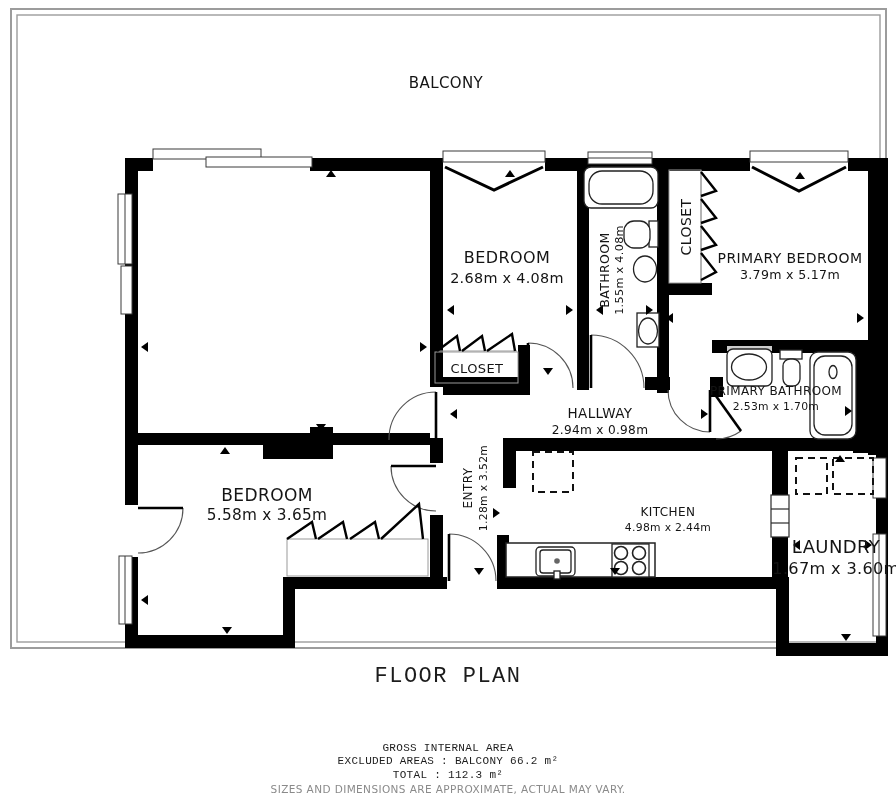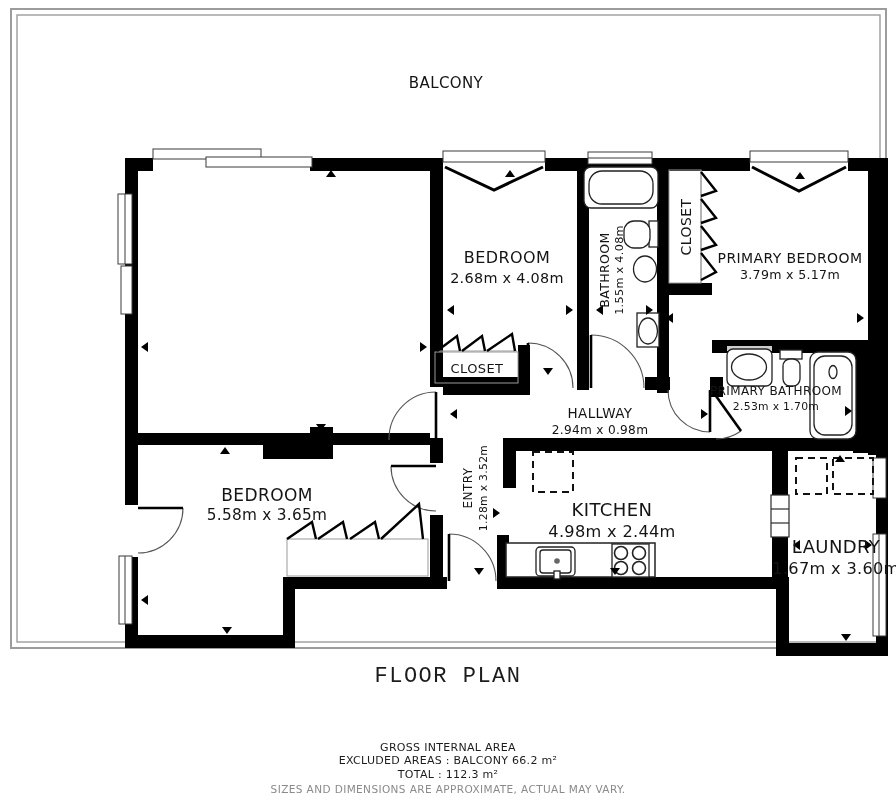--- a/index.html
+++ b/index.html
@@ -24,21 +24,21 @@
   .room-label .dims{font-size:.9em;letter-spacing:.3px;}
   .plan-title{
     position:absolute;left:448px;top:676px;transform:translate(-50%,-50%);
     font-size:22px;letter-spacing:1.5px;color:#1c1c1c;white-space:nowrap;font-family:Liberation Mono, monospace;
   }
   .footer{
     position:absolute;left:448px;top:742px;transform:translateX(-50%);
     text-align:center;font-size:11px;line-height:1.12;letter-spacing:.3px;color:#1c1c1c;
     white-space:nowrap;
   }
-  .footer .line{margin-bottom:1px;}
+  .footer .line{margin-bottom:1px;font-family:Liberation Mono, monospace;}
   .footer .disclaimer{margin-top:3px;font-size:10.5px;color:var(--muted);letter-spacing:.4px;}
 </style>
 </head>
 <body>
 
 <div class="page">
 
   <svg class="plan-svg" width="896" height="800" viewBox="0 0 896 800">
 
     <g fill="none" stroke="#9c9c9c">
@@ -266,21 +266,21 @@
   <div class="room-label" style="left:776px;top:399px;font-size:12px">
     <div>PRIMARY BATHROOM</div>
     <div class="dims">2.53m x 1.70m</div>
   </div>
 
   <div class="room-label" style="left:267px;top:505px;font-size:17px">
     <div>BEDROOM</div>
     <div class="dims">5.58m x 3.65m</div>
   </div>
 
-  <div class="room-label" style="left:612px;top:520px;font-size:18px">
+  <div class="room-label" style="left:668px;top:520px;font-size:12px">
     <div>KITCHEN</div>
     <div class="dims">4.98m x 2.44m</div>
   </div>
 
   <div class="room-label" style="left:836px;top:557px;font-size:18px">
     <div>LAUNDRY</div>
     <div class="dims">1.67m x 3.60m</div>
   </div>
 
   <div class="plan-title">FLOOR PLAN</div>

